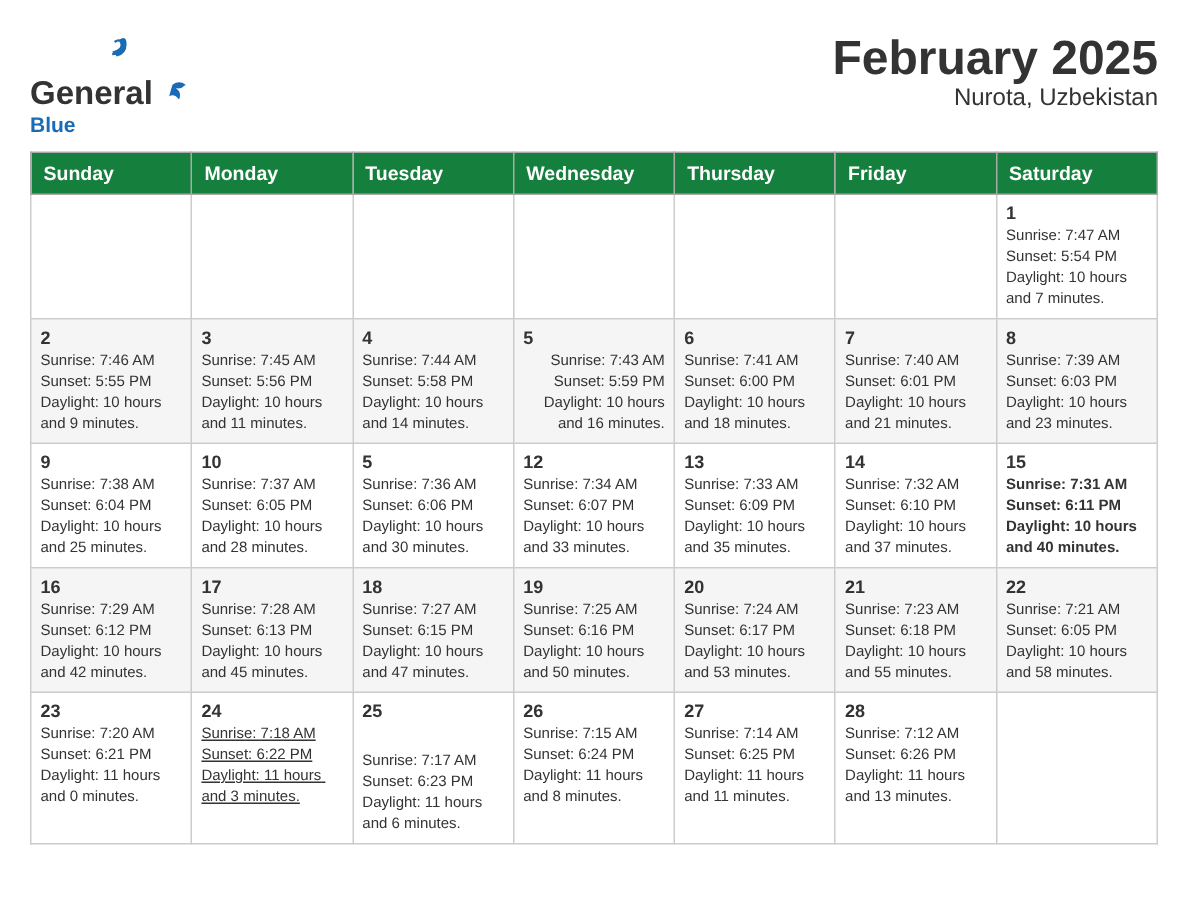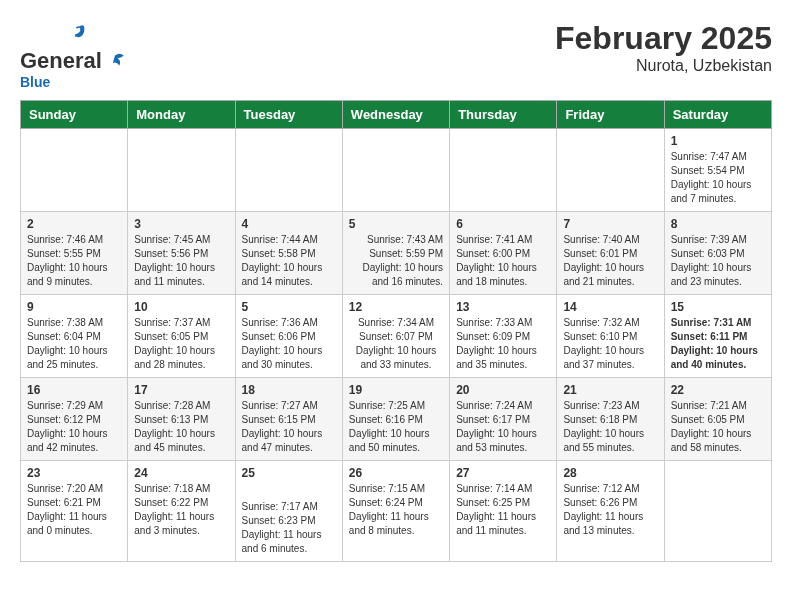--- a/index.html
+++ b/index.html
@@ -191,21 +191,21 @@
 Daylight: 10 hours and 28 minutes.</div>
         </td>
         <td>
           <span class="day-num">5</span>
           <div class="day-info" style="white-space: pre-wrap;">Sunrise: 7:36 AM
 Sunset: 6:06 PM
 Daylight: 10 hours and 30 minutes.</div>
         </td>
         <td>
           <span class="day-num">12</span>
-          <div class="day-info" style="white-space: pre-wrap; text-align: center;">Sunrise: 7:34 AM
+          <div class="day-info" style="white-space: pre-wrap;">Sunrise: 7:34 AM
 Sunset: 6:07 PM
 Daylight: 10 hours and 33 minutes.</div>
         </td>
         <td>
           <span class="day-num">13</span>
           <div class="day-info" style="white-space: pre-wrap;">Sunrise: 7:33 AM
 Sunset: 6:09 PM
 Daylight: 10 hours and 35 minutes.</div>
         </td>
         <td>
@@ -267,21 +267,21 @@
       </tr>
       <tr>
         <td>
           <span class="day-num">23</span>
           <div class="day-info" style="white-space: pre-wrap;">Sunrise: 7:20 AM
 Sunset: 6:21 PM
 Daylight: 11 hours and 0 minutes.</div>
         </td>
         <td>
           <span class="day-num">24</span>
-          <div class="day-info" style="white-space: pre-wrap;">Sunrise: 7:18 AM
+          <div class="day-info" style="white-space: pre-wrap; text-decoration: underline;">Sunrise: 7:18 AM
 Sunset: 6:22 PM
 Daylight: 11 hours and 3 minutes.</div>
         </td>
         <td>
           <span class="day-num">25</span>
           <div class="day-info" style="white-space: pre-wrap; margin-top: 20px;">Sunrise: 7:17 AM
 Sunset: 6:23 PM
 Daylight: 11 hours and 6 minutes.</div>
         </td>
         <td>

